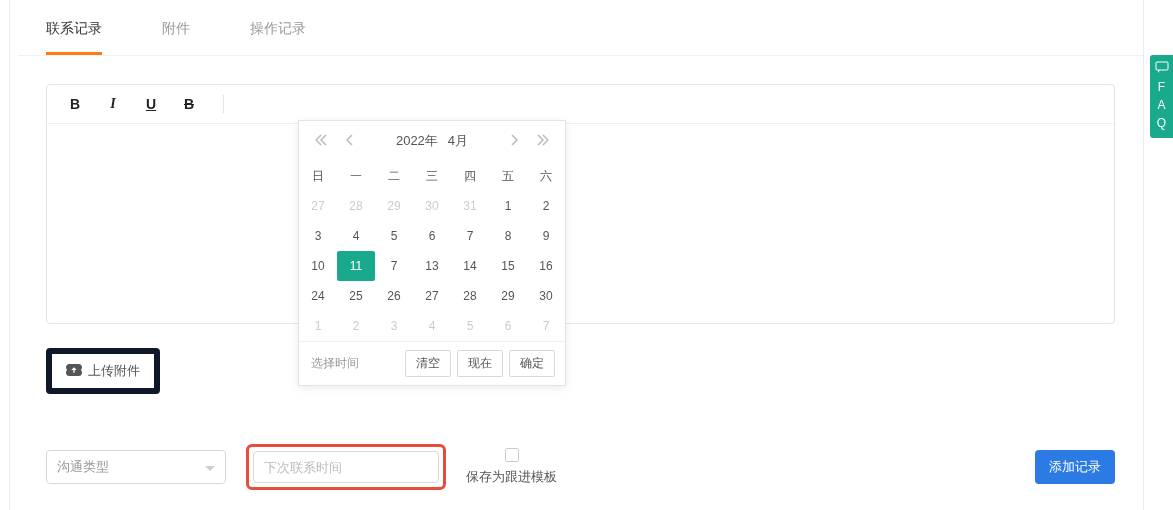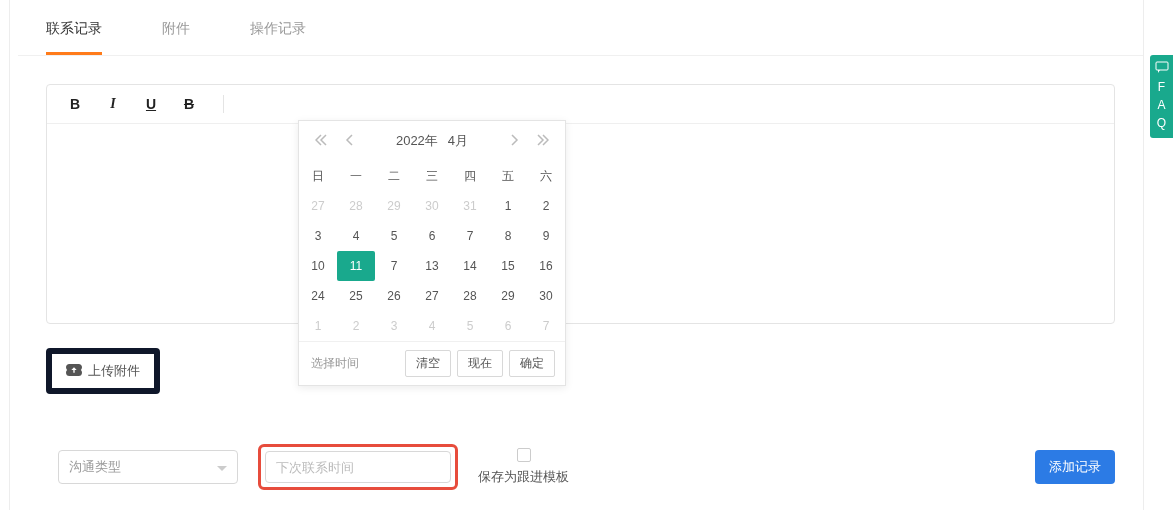--- a/index.html
+++ b/index.html
@@ -20,21 +20,21 @@
     .tb-underline { text-decoration: underline; }
     .tb-strike { text-decoration: line-through; }
     .tb-sep { width: 1px; height: 18px; background: #e4e4e4; margin: 0 4px; }
 
     .field-row { display: flex; align-items: center; gap: 20px; margin-top: 24px; }
     .upload-btn { display: inline-flex; align-items: center; gap: 6px; padding: 8px 14px; border: 6px solid #0f172a; border-radius: 4px; cursor: pointer; color: #555; background: #fff; }
     .upload-btn svg { fill: #555; }
 
     .bottom-row { display: flex; align-items: center; gap: 20px; margin-top: 50px; }
 
-    .select-box { width: 180px; height: 34px; border: 1px solid #d8d8d8; border-radius: 4px; display: flex; align-items: center; justify-content: space-between; padding: 0 10px; color: #999; cursor: pointer; margin-left: 12px; }
+    .select-box { width: 180px; height: 34px; border: 1px solid #d8d8d8; border-radius: 4px; display: flex; align-items: center; justify-content: space-between; padding: 0 10px; color: #999; cursor: pointer; }
     .select-box .caret { color: #ccc; }
 
     .highlight-input-wrap { width: 200px; height: 46px; border: 3px solid #e74c3c; border-radius: 6px; display: flex; align-items: center; padding: 4px; }
     .date-input { width: 100%; height: 32px; border: 1px solid #d8d8d8; border-radius: 4px; padding: 0 10px; color: #999; outline: none; font-size: 13px; }
     .date-input::placeholder { color: #bbb; }
 
     .checkbox-wrap { display: flex; align-items: center; gap: 6px; color: #555; flex-direction: column; }
     .cb { width: 14px; height: 14px; border: 1px solid #ccc; border-radius: 2px; display: inline-block; }
 
     .add-btn { margin-left: auto; padding: 8px 14px; background: #2c7be5; color: #fff; border-radius: 4px; border: none; cursor: pointer; font-size: 13px; }

